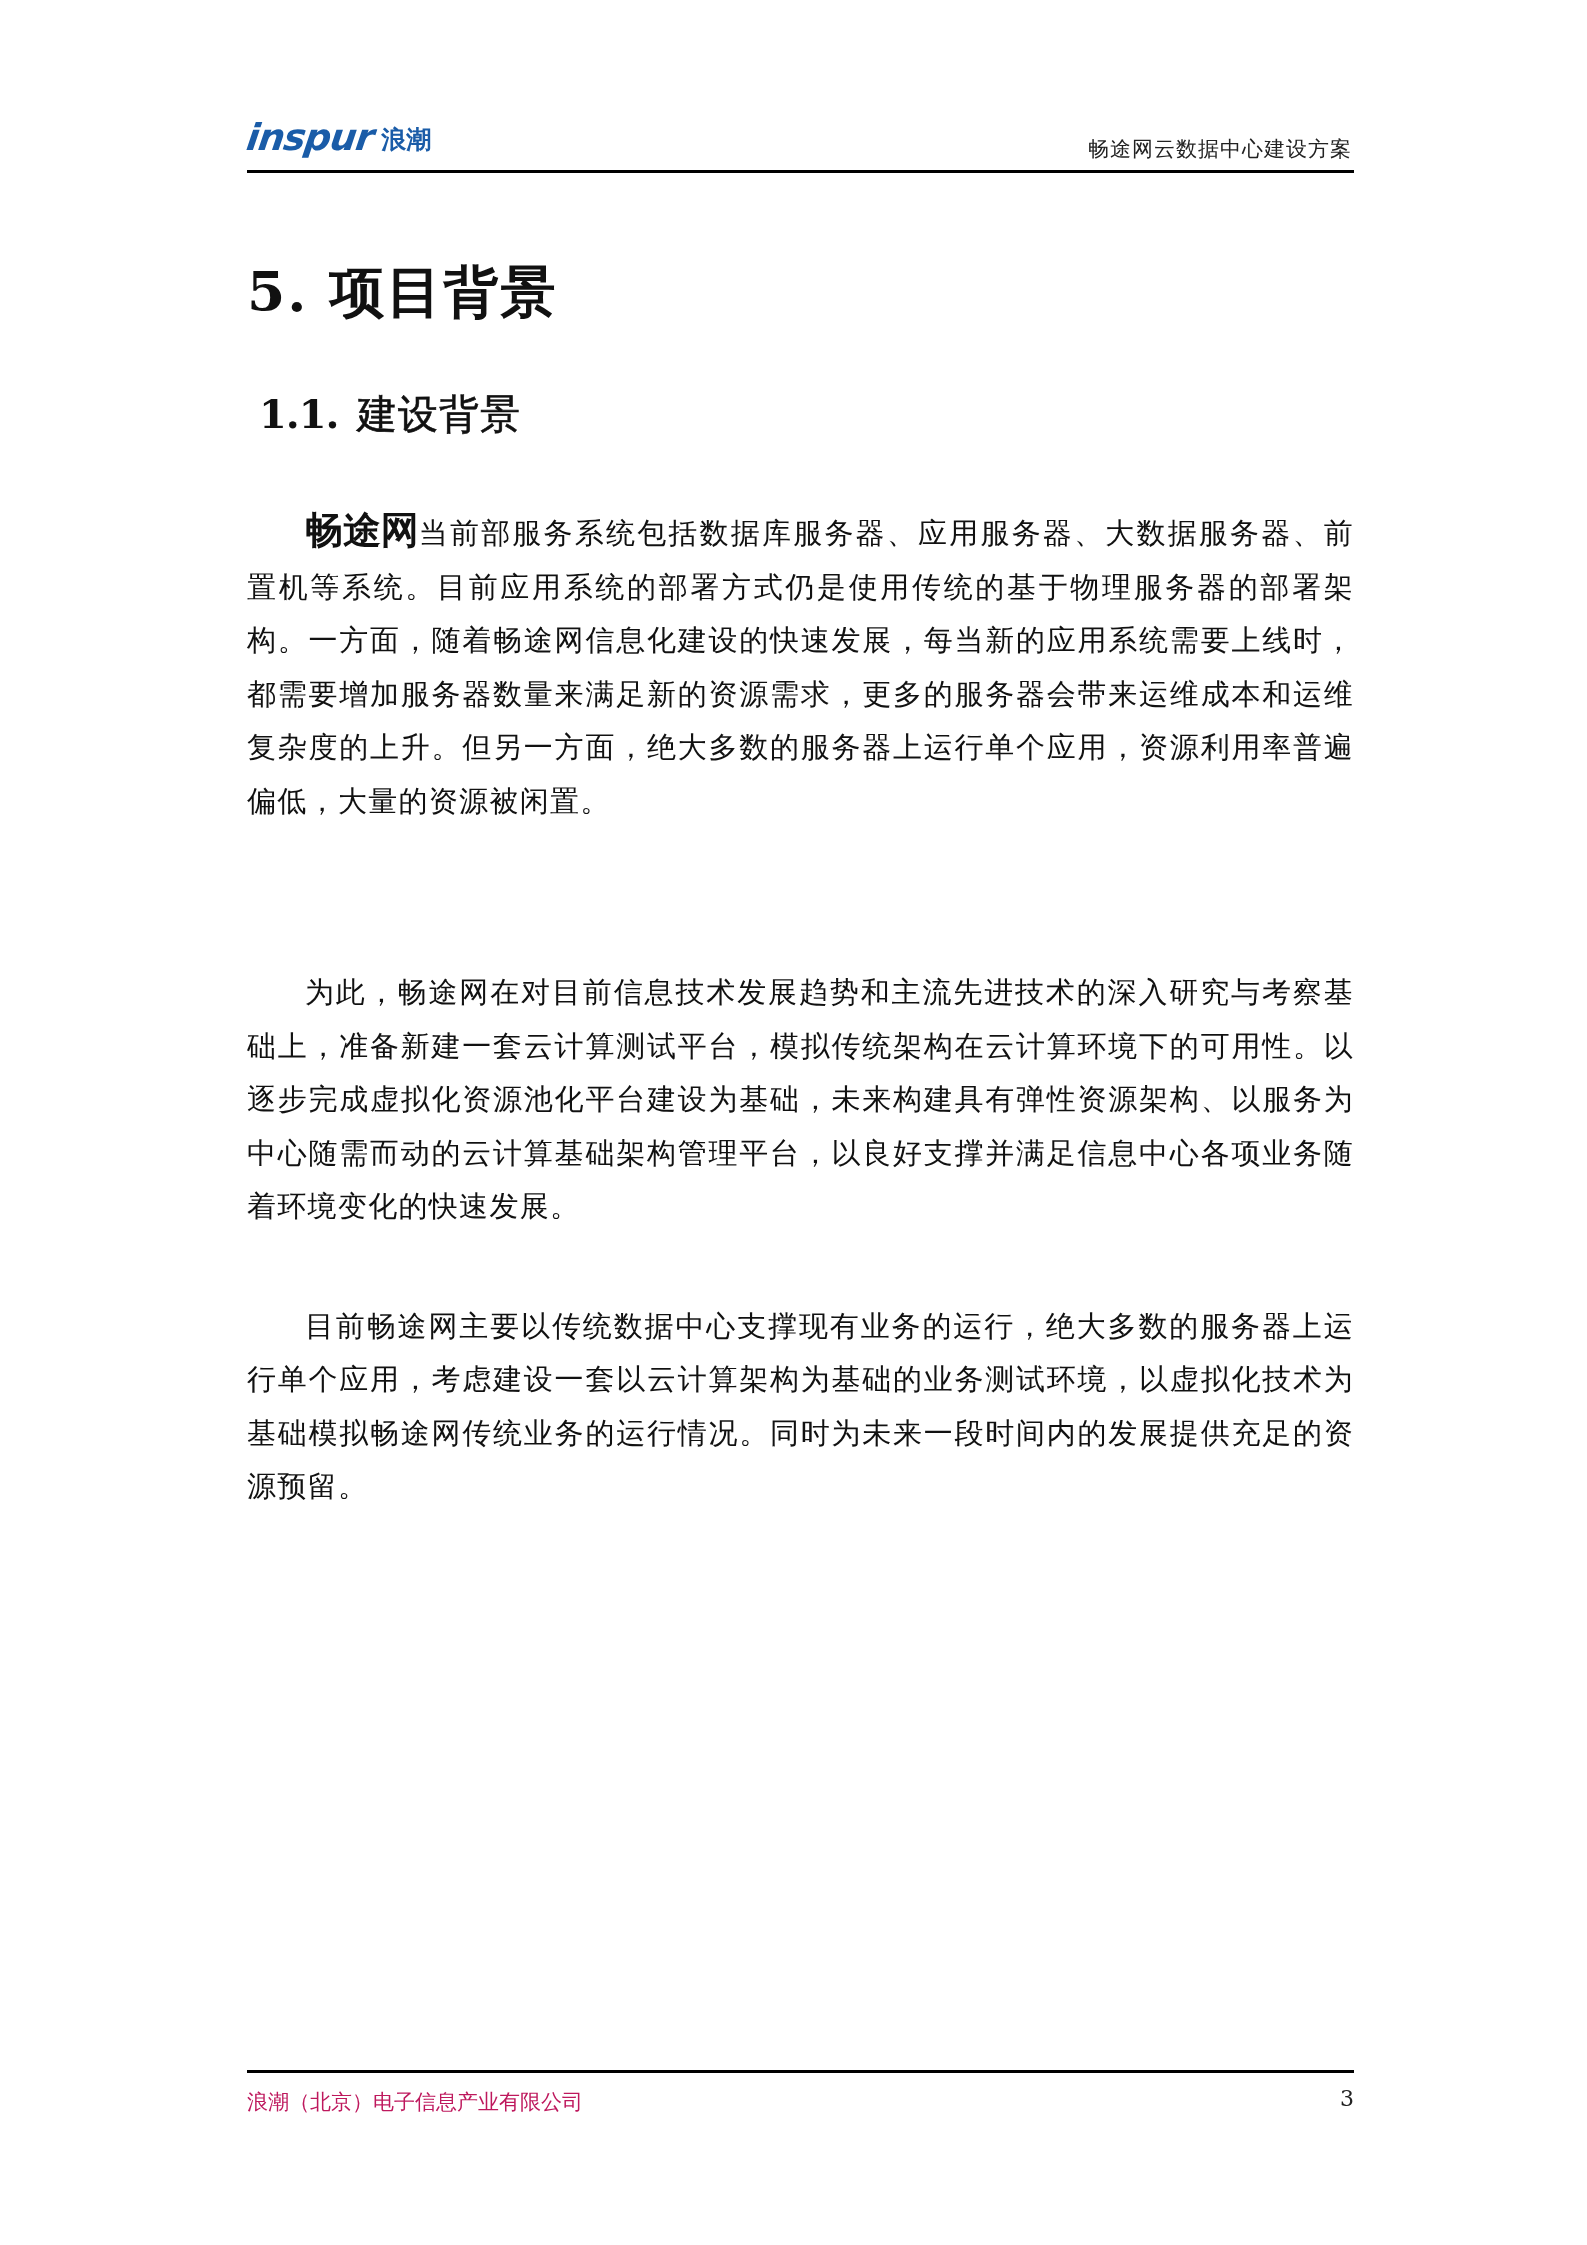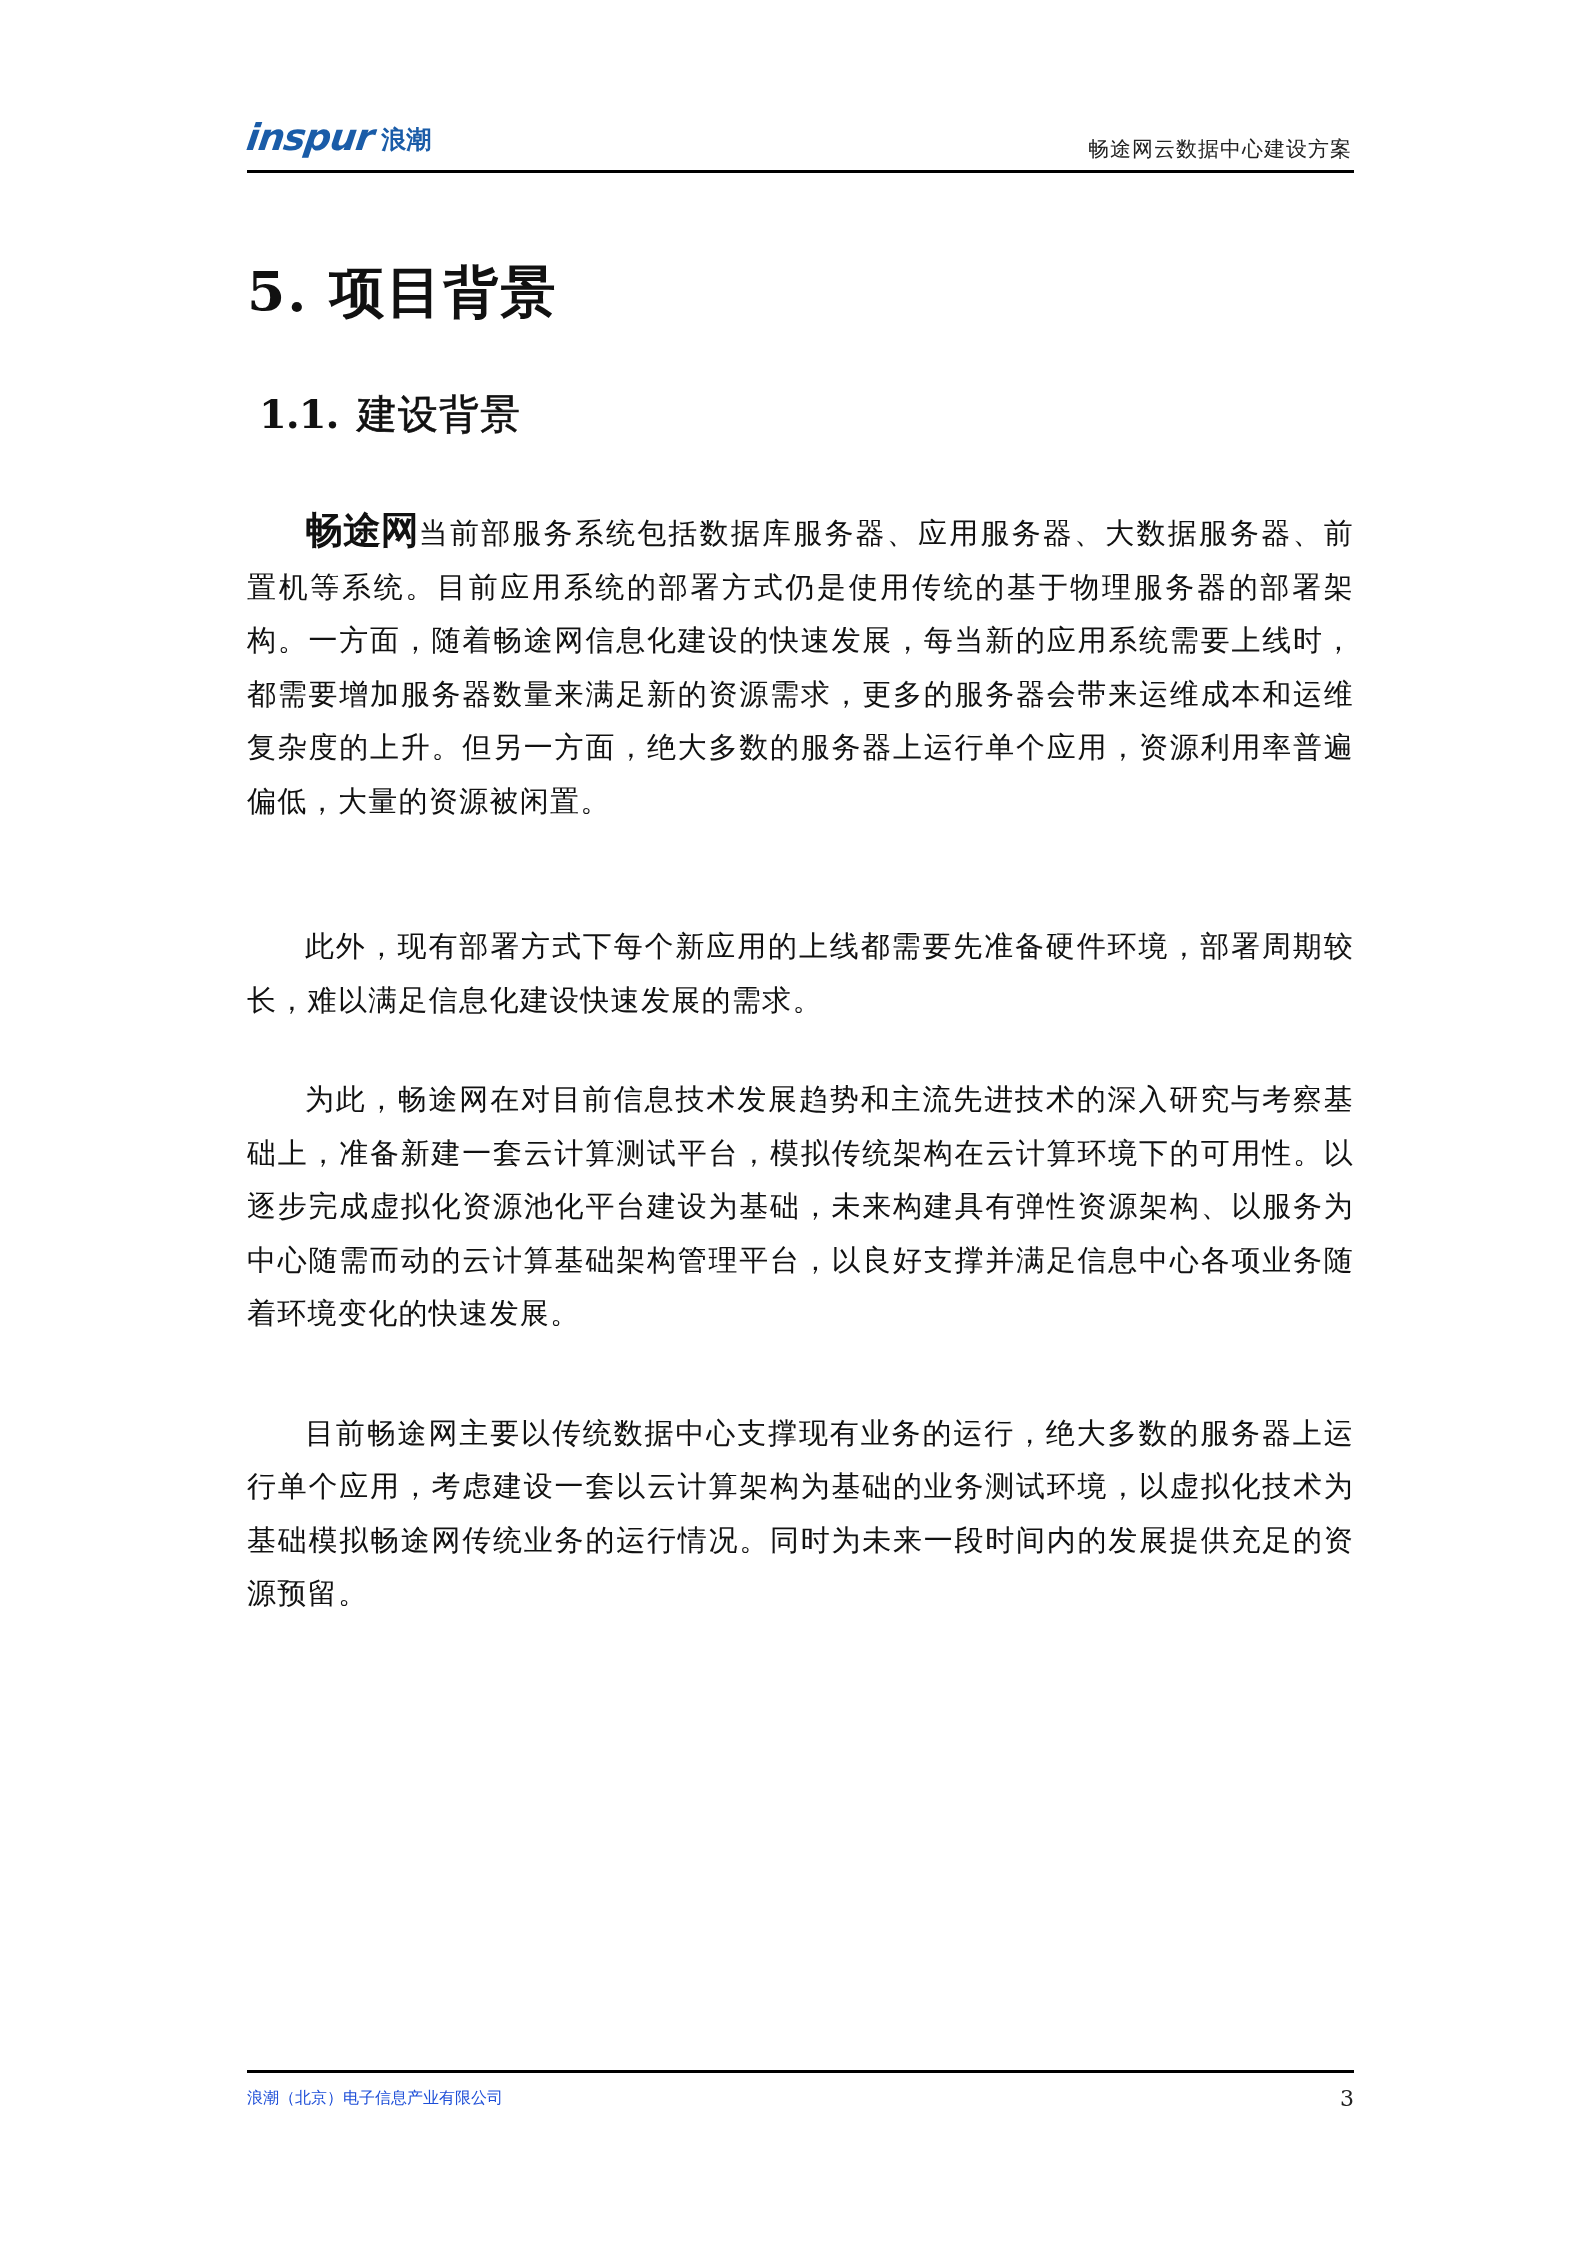--- a/index.html
+++ b/index.html
@@ -115,22 +115,22 @@
       left: 247px;
       top: 2070px;
       width: 1107px;
       height: 3px;
       background: #000000;
     }
     .footer-left {
       position: absolute;
       left: 247px;
       top: 2088px;
-      font-size: 16px;
-      color: #1d4ed8;
+      font-size: 21px;
+      color: #be185d;
       font-family: Liberation Mono, monospace;
     }
     .footer-right {
       position: absolute;
       right: 233px;
       top: 2086px;
       font-size: 22px;
       color: #222222;
     }
   </style>
@@ -154,21 +154,20 @@
     <span class="num">1.1.</span>
     <span class="txt">建设背景</span>
   </h2>
 
   <div style="height:50px"></div>
   <p class="para indent"><span class="brand-bold">畅途网</span><span>当前部服务系统包括数据库服务器、应用服务器、大数据服务器、前置机等系统。目前应用系统的部署方式仍是使用传统的基于物理服务器的部署架构。一方面，随着畅途网信息化建设的快速发展，每当新的应用系统需要上线时，都需要增加服务器数量来满足新的资源需求，更多的服务器会带来运维成本和运维复杂度的上升。但另一方面，绝大多数的服务器上运行单个应用，资源利用率普遍偏低，大量的资源被闲置。</span></p>
 
   <div style="height:46px"></div>
 
   <div style="height:46px"></div>
-  <p class="para indent">此外，现有部署方式下每个新应用的上线都需要先准备硬件环境，部署周期较长，难以满足信息化建设快速发展的需求。</p>
 
   <div style="height:46px"></div>
   <p class="para indent">为此，畅途网在对目前信息技术发展趋势和主流先进技术的深入研究与考察基础上，准备新建一套云计算测试平台，模拟传统架构在云计算环境下的可用性。以逐步完成虚拟化资源池化平台建设为基础，未来构建具有弹性资源架构、以服务为中心随需而动的云计算基础架构管理平台，以良好支撑并满足信息中心各项业务随着环境变化的快速发展。</p>
 
   <div style="height:22px"></div>
 
   <div style="height:44px"></div>
   <p class="para indent">目前畅途网主要以传统数据中心支撑现有业务的运行，绝大多数的服务器上运行单个应用，考虑建设一套以云计算架构为基础的业务测试环境，以虚拟化技术为基础模拟畅途网传统业务的运行情况。同时为未来一段时间内的发展提供充足的资源预留。</p>
 </div>
 

